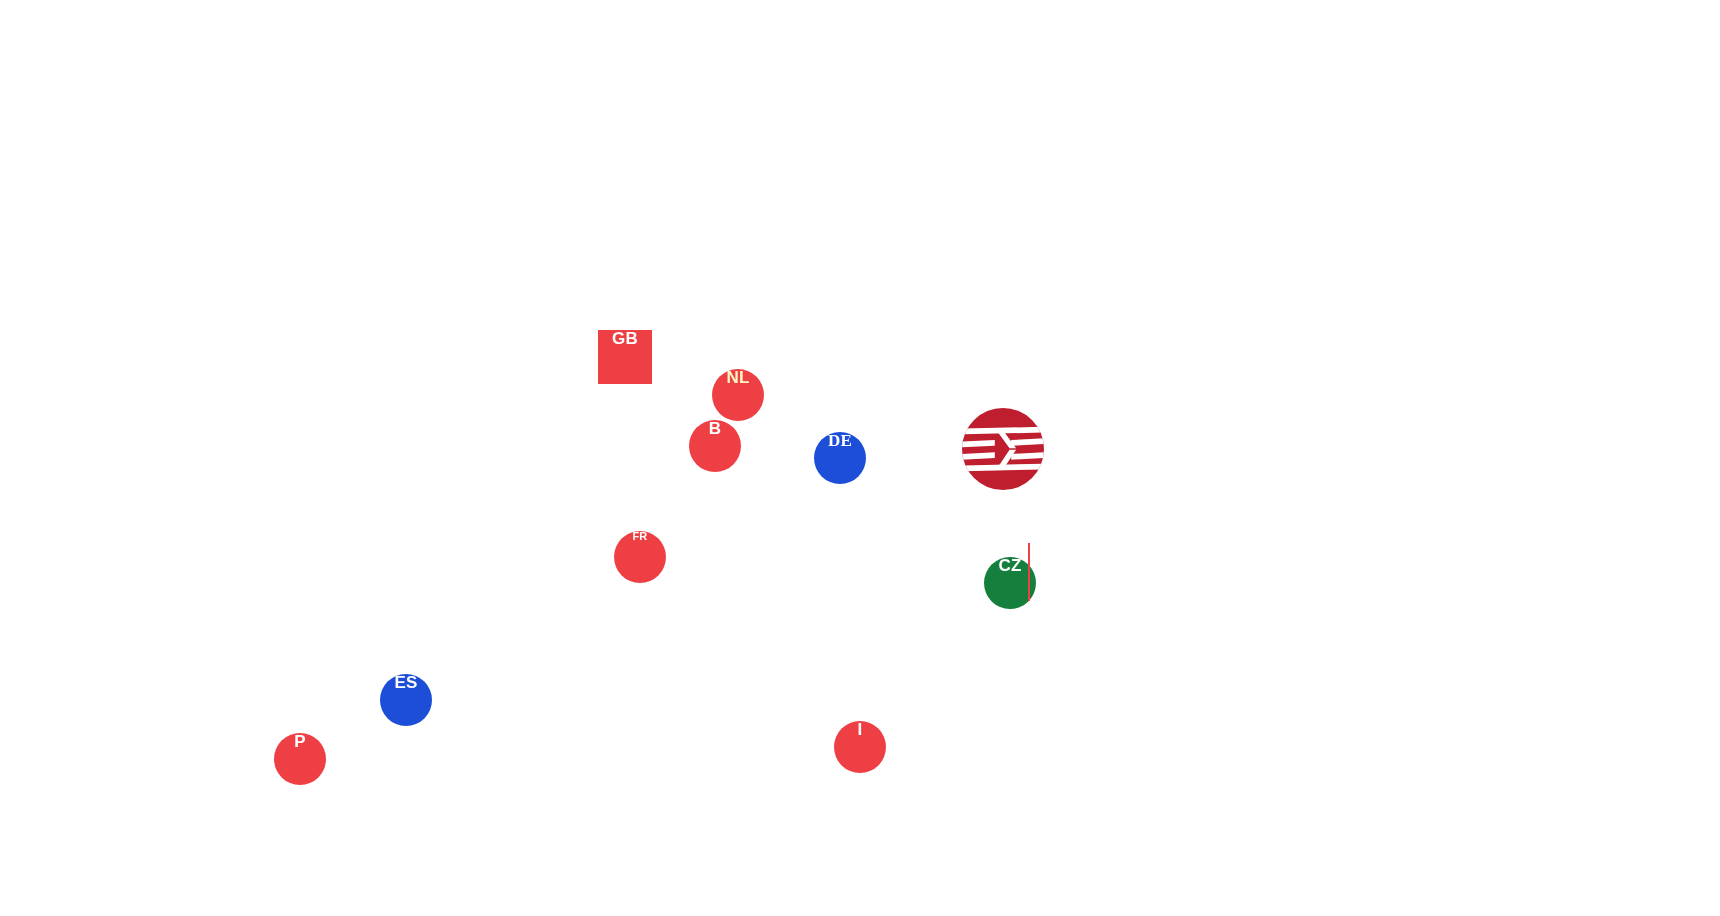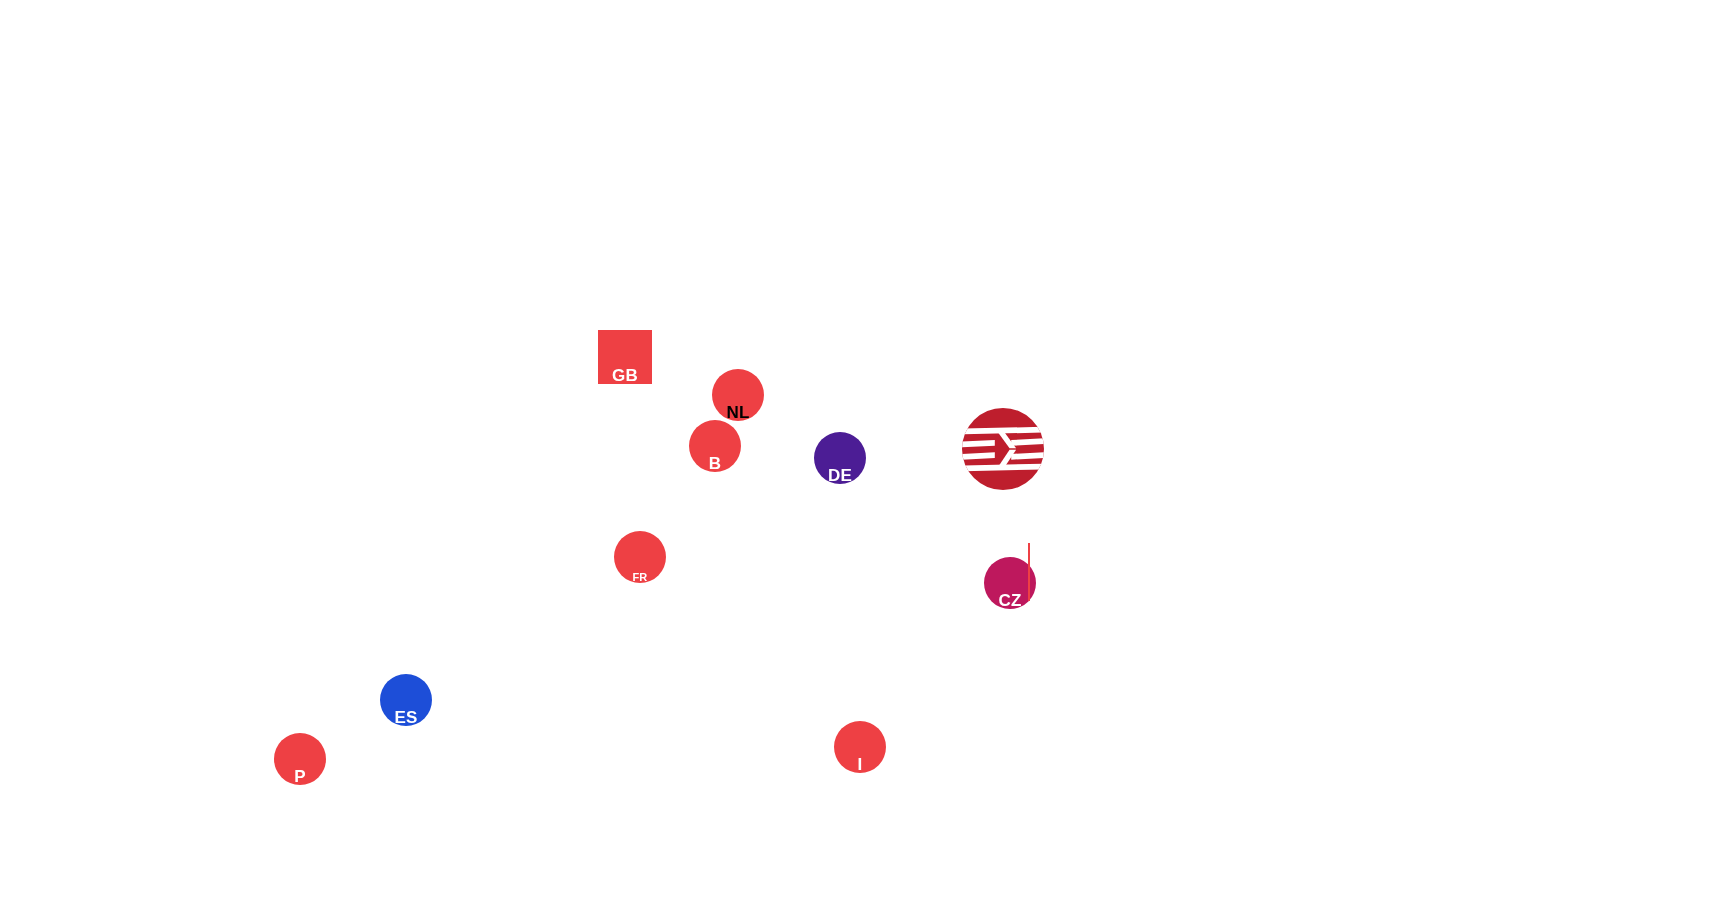--- a/index.html
+++ b/index.html
@@ -17,21 +17,21 @@
     width: 1720px;
     height: 916px;
     background: #ffffff;
     overflow: hidden;
   }
 
   
   .marker {
     position: absolute;
     display: flex;
-    align-items: flex-end;
+    align-items: flex-start;
     justify-content: center;
     box-sizing: border-box;
     background: #ee4044;
     color: #ffffff;
     font-family: "Liberation Sans", sans-serif;
     font-weight: 700;
     letter-spacing: 0.2px;
     user-select: none;
     line-height: 1;
   }
@@ -60,33 +60,33 @@
   }
 </style>
 </head>
 <body>
 
 <div id="canvas" style="width: 1720px; height: 916px; background: rgb(255, 255, 255);">
 
 <div class="marker square" style="left: 598px; top: 330px; width: 54px; height: 54px; background: rgb(238, 64, 68); color: rgb(255, 255, 255); font-size: 17px;">
       <span class="marker-label">GB</span>
     </div>
-    <div class="marker circle" style="left: 712px; top: 369px; width: 52px; height: 52px; background: rgb(238, 64, 68); color: #000000; font-size: 17px;">
+    <div class="marker circle" style="left: 712px; top: 369px; width: 52px; height: 52px; background: rgb(238, 64, 68); color: #fef9c3; font-size: 17px;">
       <span class="marker-label">NL</span>
     </div>
     <div class="marker circle" style="left: 689px; top: 420px; width: 52px; height: 52px; background: rgb(238, 64, 68); color: rgb(255, 255, 255); font-size: 17px;">
       <span class="marker-label">B</span>
     </div>
-    <div class="marker circle" style="left: 814px; top: 432px; width: 52px; height: 52px; background: #4c1d95; color: rgb(255, 255, 255); font-size: 17px;">
+    <div class="marker circle" style="left: 814px; top: 432px; width: 52px; height: 52px; background: #1d4ed8; color: rgb(255, 255, 255); font-size: 17px; font-family: Liberation Serif, serif;">
       <span class="marker-label">DE</span>
     </div>
     <div class="marker circle" style="left: 614px; top: 531px; width: 52px; height: 52px; background: rgb(238, 64, 68); color: rgb(255, 255, 255); font-size: 11px;">
       <span class="marker-label">FR</span>
     </div>
-    <div class="marker circle" style="left: 984px; top: 557px; width: 52px; height: 52px; background: #be185d; color: rgb(255, 255, 255); font-size: 17px;">
+    <div class="marker circle" style="left: 984px; top: 557px; width: 52px; height: 52px; background: #15803d; color: rgb(255, 255, 255); font-size: 17px;">
       <span class="marker-label">CZ</span>
     </div>
     <div class="marker circle" style="left: 380px; top: 674px; width: 52px; height: 52px; background: #1d4ed8; color: rgb(255, 255, 255); font-size: 17px;">
       <span class="marker-label">ES</span>
     </div>
     <div class="marker circle" style="left: 834px; top: 721px; width: 52px; height: 52px; background: rgb(238, 64, 68); color: rgb(255, 255, 255); font-size: 17px;">
       <span class="marker-label">I</span>
     </div>
     <div class="marker circle" style="left: 274px; top: 733px; width: 52px; height: 52px; background: rgb(238, 64, 68); color: rgb(255, 255, 255); font-size: 17px;">
       <span class="marker-label">P</span>

